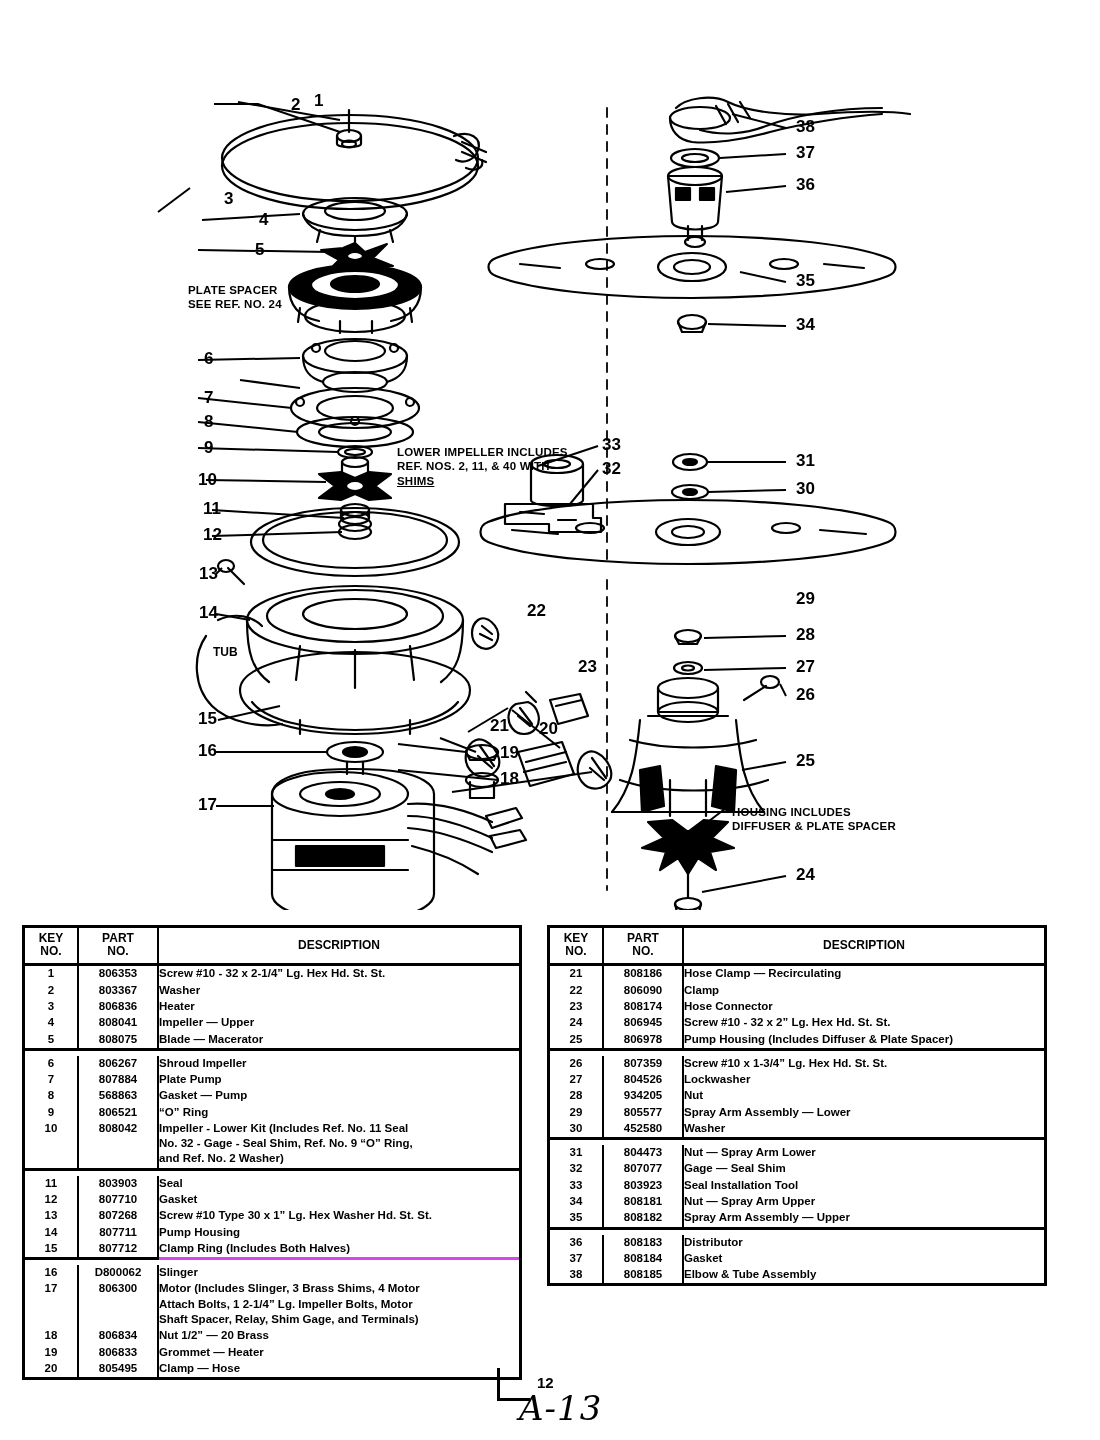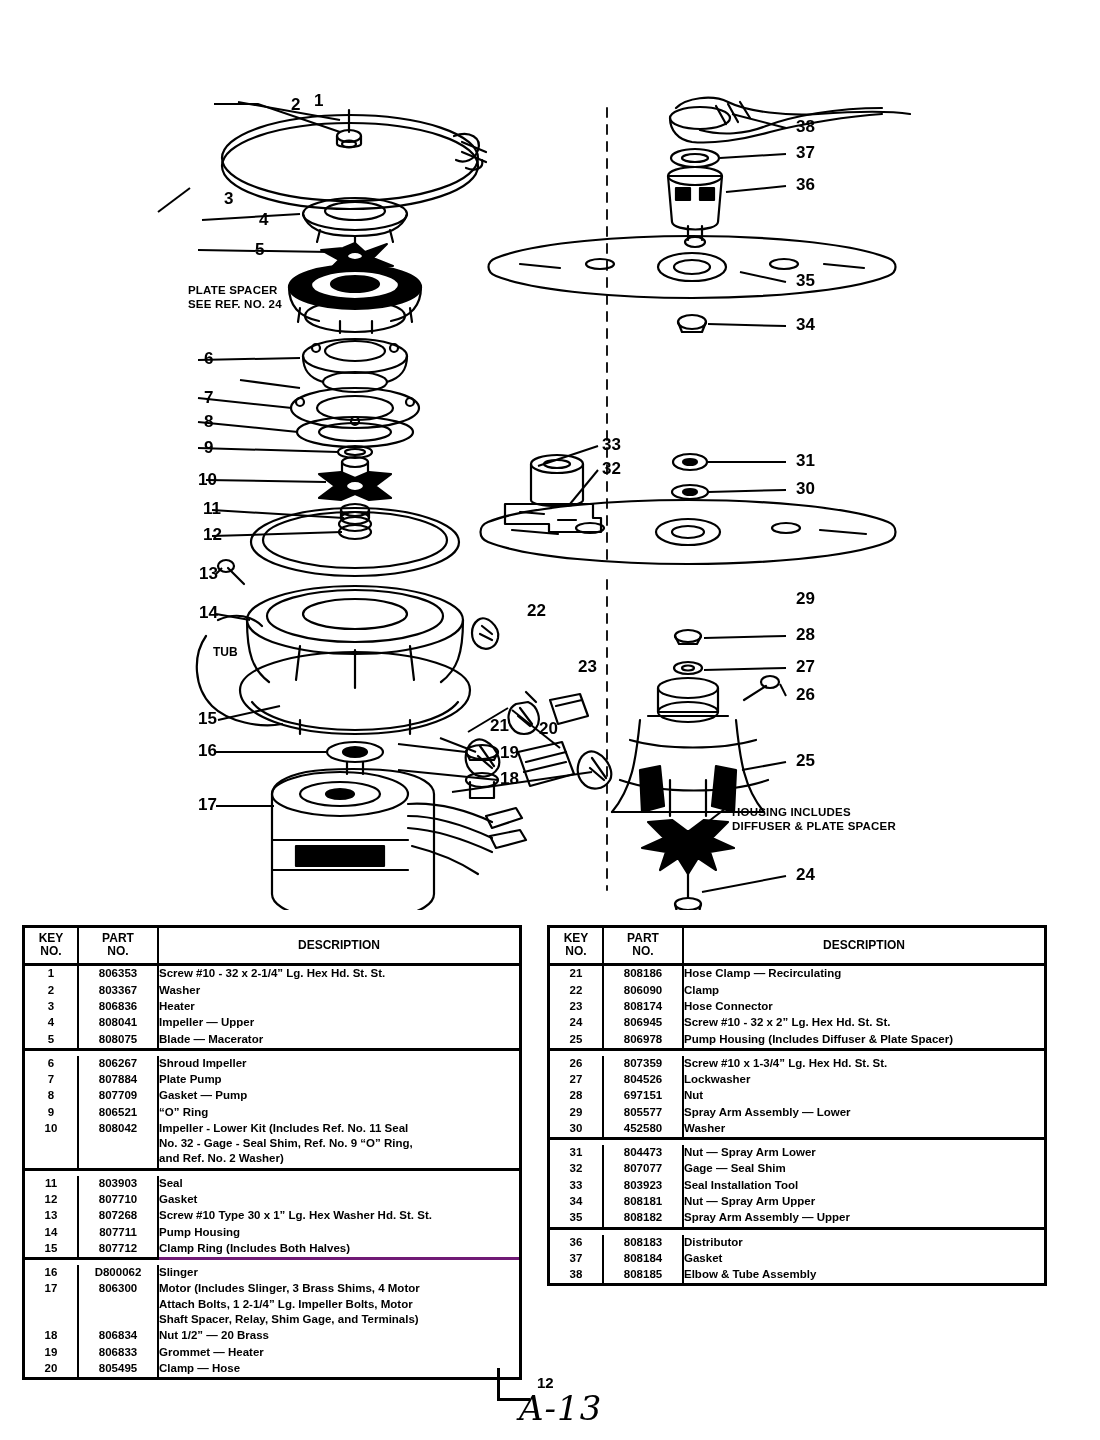--- a/index.html
+++ b/index.html
@@ -348,20 +348,25 @@
     <div class="callout" style="left:796px;top:192px">35</div>
     <div class="callout" style="left:796px;top:96px">36</div>
     <div class="callout" style="left:796px;top:64px">37</div>
     <div class="callout" style="left:796px;top:38px">38</div>
 
     <div class="note" style="left:188px;top:203px">
       <div>PLATE SPACER</div>
       <div>SEE REF. NO. 24</div>
     </div>
 
+    <div class="note" style="left:397px;top:365px">
+      <div>LOWER IMPELLER INCLUDES</div>
+      <div>REF. NOS. 2, 11, &amp; 40 WITH</div>
+      <div style="text-decoration:underline">SHIMS</div>
+    </div>
 
     <div class="note" style="left:732px;top:725px">
       <div>HOUSING INCLUDES</div>
       <div>DIFFUSER &amp; PLATE SPACER</div>
     </div>
 
     <div class="tub" style="left:213px;top:565px">TUB</div>
   </div>
 
   <div class="tbl" id="left-table" style="left:22px;top:925px;width:494px;">
@@ -421,21 +426,21 @@
           </tr>
           <tr class="row">
             <td class="colKey vb" style="">7</td>
             <td class="colPart vb" style="">807884</td>
             <td class="colDesc" style="">
               <div>Plate Pump</div>
             </td>
           </tr>
           <tr class="row">
             <td class="colKey vb" style="">8</td>
-            <td class="colPart vb" style="">807709</td>
+            <td class="colPart vb" style="">568863</td>
             <td class="colDesc" style="">
               <div>Gasket — Pump</div>
             </td>
           </tr>
           <tr class="row">
             <td class="colKey vb" style="">9</td>
             <td class="colPart vb" style="">806521</td>
             <td class="colDesc" style="">
               <div>“O” Ring</div>
             </td>
@@ -478,21 +483,21 @@
           <tr class="row">
             <td class="colKey vb" style="">14</td>
             <td class="colPart vb" style="">807711</td>
             <td class="colDesc" style="">
               <div>Pump Housing</div>
             </td>
           </tr>
           <tr class="row">
             <td class="colKey vb" style="border-bottom:3px solid #000;">15</td>
             <td class="colPart vb" style="border-bottom:3px solid #000;margin-top:10px;">807712</td>
-            <td class="colDesc" style="border-bottom:3px solid #701a75;">
+            <td class="colDesc" style="border-bottom:3px solid #d946ef;">
               <div>Clamp Ring  (Includes Both Halves)</div>
             </td>
           </tr>
           <tr class="spacer">
             <td class="vb"></td>
             <td class="vb"></td>
             <td></td>
           </tr>
           <tr class="row">
             <td class="colKey vb" style="">16</td>
@@ -592,21 +597,21 @@
           </tr>
           <tr class="row">
             <td class="colKey vb" style="">27</td>
             <td class="colPart vb" style="">804526</td>
             <td class="colDesc" style="">
               <div>Lockwasher</div>
             </td>
           </tr>
           <tr class="row">
             <td class="colKey vb" style="">28</td>
-            <td class="colPart vb" style="">697151</td>
+            <td class="colPart vb" style="">934205</td>
             <td class="colDesc" style="">
               <div>Nut</div>
             </td>
           </tr>
           <tr class="row">
             <td class="colKey vb" style="">29</td>
             <td class="colPart vb" style="">805577</td>
             <td class="colDesc" style="">
               <div>Spray Arm Assembly — Lower</div>
             </td>

